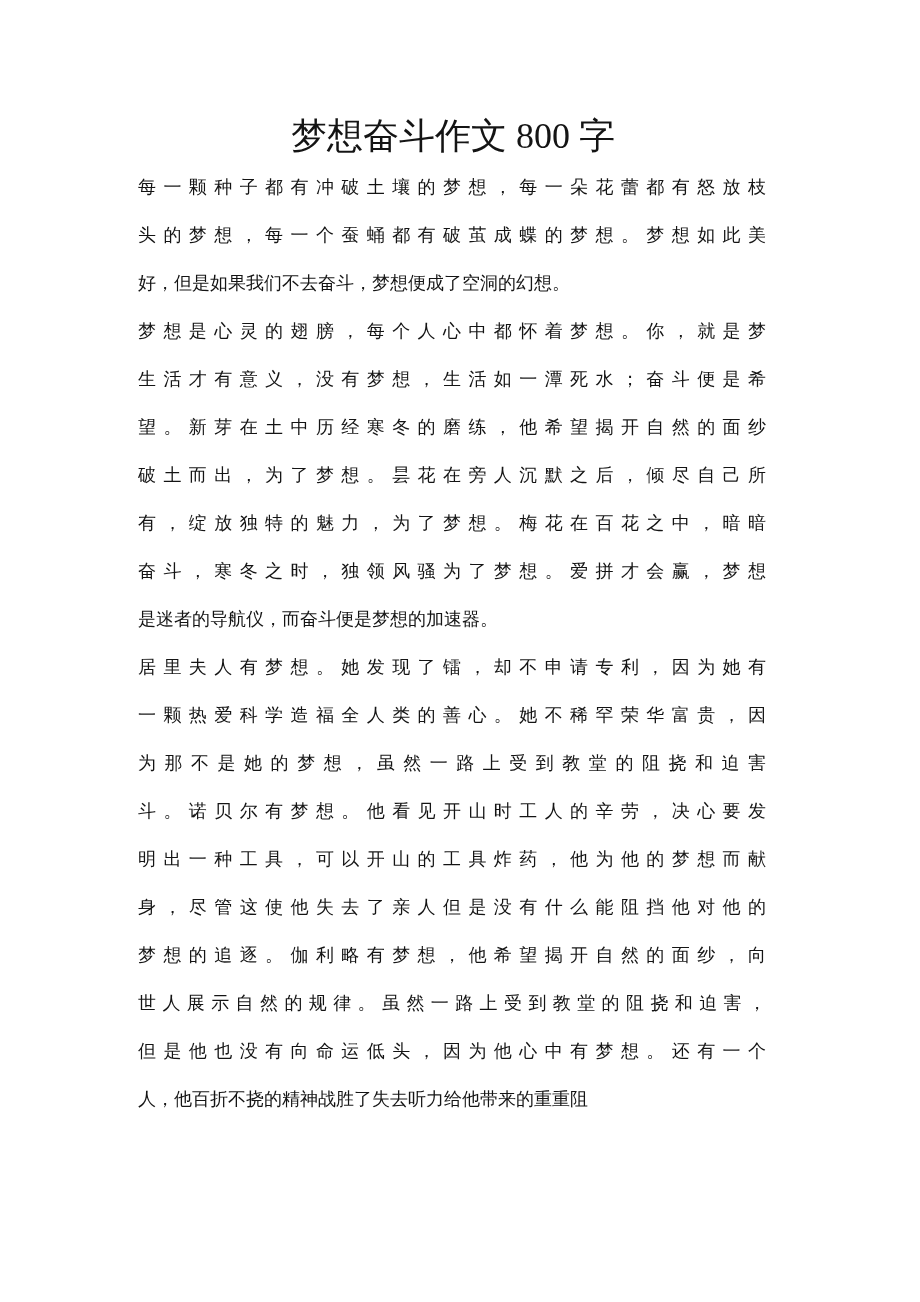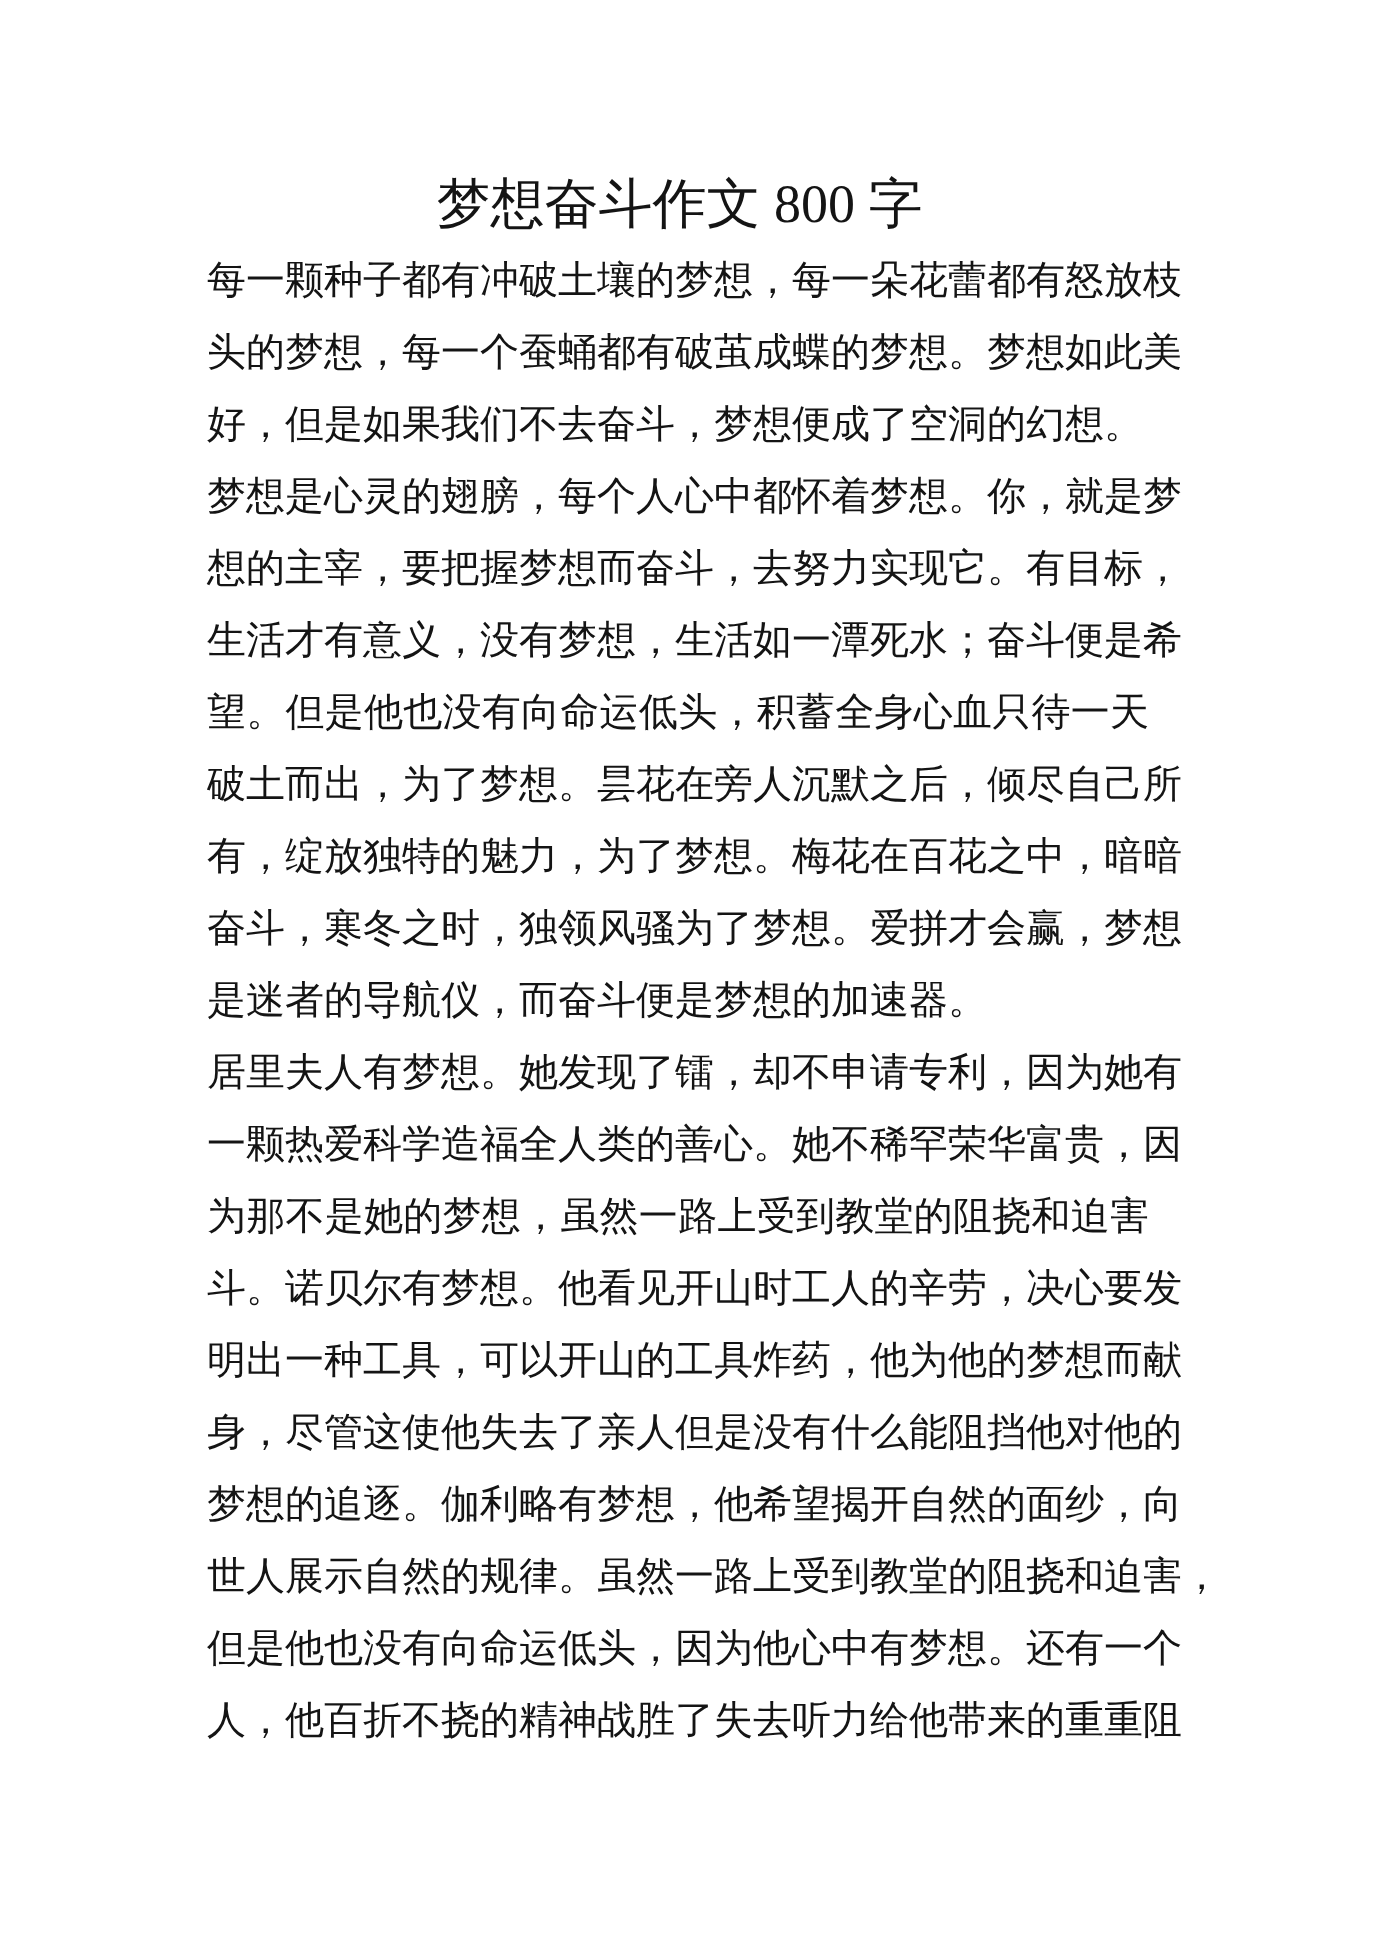--- a/index.html
+++ b/index.html
@@ -35,21 +35,21 @@
     left: 138px;
     width: 628px;
   }
   .para {
     margin: 0;
     padding: 0;
   }
   .line {
     height: 48px;
     line-height: 48px;
-    font-size: 26px;
+    font-size: 18px;
     letter-spacing: 0;
     white-space: nowrap;
     text-align: justify;
     
     text-align-last: justify;
     text-justify: inter-character;
   }
   .line.last {
     text-align: center;
     text-align-last: left;
@@ -61,23 +61,22 @@
 <div class="page">
   <h1 class="doc-title">梦想奋斗作文 800 字</h1>
   <div class="doc-body" id="doc-body">
       <div class="para">
         <div class="line">每一颗种子都有冲破土壤的梦想，每一朵花蕾都有怒放枝</div>
         <div class="line">头的梦想，每一个蚕蛹都有破茧成蝶的梦想。梦想如此美</div>
         <div class="line last">好，但是如果我们不去奋斗，梦想便成了空洞的幻想。</div>
       </div>
       <div class="para">
         <div class="line">梦想是心灵的翅膀，每个人心中都怀着梦想。你，就是梦</div>
-        <div class="line">想的主宰，要把握梦想而奋斗，去努力实现它。有目标，</div>
         <div class="line">生活才有意义，没有梦想，生活如一潭死水；奋斗便是希</div>
-        <div class="line">望。但是他也没有向命运低头，积蓄全身心血只待一天</div>
+        <div class="line">望。新芽在土中历经寒冬的磨练，他希望揭开自然的面纱</div>
         <div class="line">破土而出，为了梦想。昙花在旁人沉默之后，倾尽自己所</div>
         <div class="line">有，绽放独特的魅力，为了梦想。梅花在百花之中，暗暗</div>
         <div class="line">奋斗，寒冬之时，独领风骚为了梦想。爱拼才会赢，梦想</div>
         <div class="line last">是迷者的导航仪，而奋斗便是梦想的加速器。</div>
       </div>
       <div class="para">
         <div class="line">居里夫人有梦想。她发现了镭，却不申请专利，因为她有</div>
         <div class="line">一颗热爱科学造福全人类的善心。她不稀罕荣华富贵，因</div>
         <div class="line">为那不是她的梦想，虽然一路上受到教堂的阻挠和迫害</div>
         <div class="line">斗。诺贝尔有梦想。他看见开山时工人的辛劳，决心要发</div>

